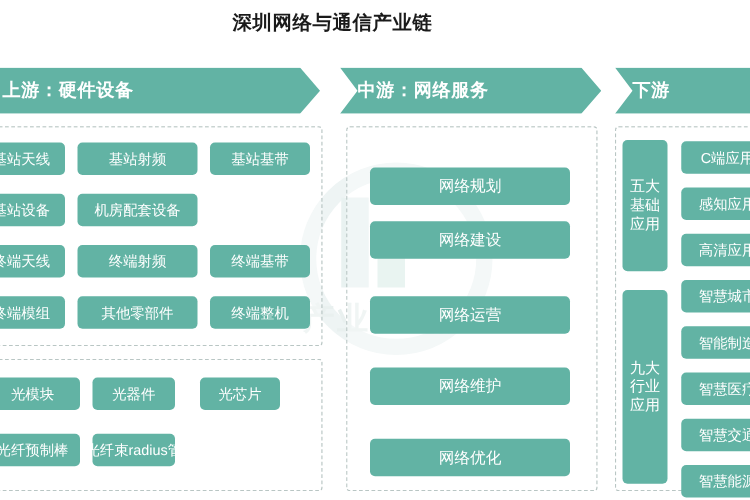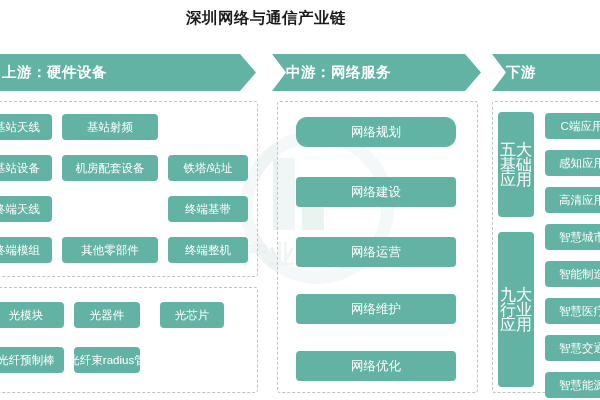--- a/index.html
+++ b/index.html
@@ -157,35 +157,35 @@
   .b-c2 { left: 74px; width: 66px; }
   .b-c3 { left: 160px; width: 64px; }
 
   
   .m-cell {
     left: 296px;
     width: 160px;
     height: 30px;
     font-size: 12.5px;
   }
-  .m-r1 { top: 117px; border-radius: 11px; }
+  .m-r1 { top: 134px; }
   .m-r2 { top: 177px; }
   .m-r3 { top: 237px; }
   .m-r4 { top: 294px; }
   .m-r5 { top: 351px; }
 
   
   .d-vlabel {
     position: absolute;
     left: 498px;
     width: 36px;
     background: #62b3a4;
     color: #ffffff;
     border-radius: 4px;
-    font-size: 16px;
+    font-size: 12px;
     z-index: 3;
     display: flex;
     align-items: center;
     justify-content: center;
     text-align: center;
     line-height: 15px;
     box-sizing: border-box;
     padding: 2px;
   }
   #d-label-1 { top: 112px; height: 105px; }
@@ -241,26 +241,27 @@
   </div>
   <div class="banner arrow-both" id="banner-midstream">
     <span>中游：网络服务</span>
   </div>
   <div class="banner arrow-both" id="banner-downstream">
     <span>下游</span>
   </div>
 
   <div class="cell u-cell u-c1 u-r1">基站天线</div>
   <div class="cell u-cell u-c2 u-r1">基站射频</div>
+  <div class="cell u-cell u-c3 u-r1">基站基带</div>
 
   <div class="cell u-cell u-c1 u-r2">基站设备</div>
   <div class="cell u-cell u-c2 u-r2">机房配套设备</div>
-  <div class="cell u-cell u-c3 u-r2">铁塔/站址</div>
 
   <div class="cell u-cell u-c1 u-r3">终端天线</div>
+  <div class="cell u-cell u-c2 u-r3">终端射频</div>
   <div class="cell u-cell u-c3 u-r3">终端基带</div>
 
   <div class="cell u-cell u-c1 u-r4">终端模组</div>
   <div class="cell u-cell u-c3 u-r4">终端整机</div>
   <div class="cell u-cell u-c2 u-r4">其他零部件</div>
 
   <div class="cell u-cell b-c1 b-r1">光模块</div>
   <div class="cell u-cell b-c2 b-r1">光器件</div>
   <div class="cell u-cell b-c3 b-r1">光芯片</div>
 

